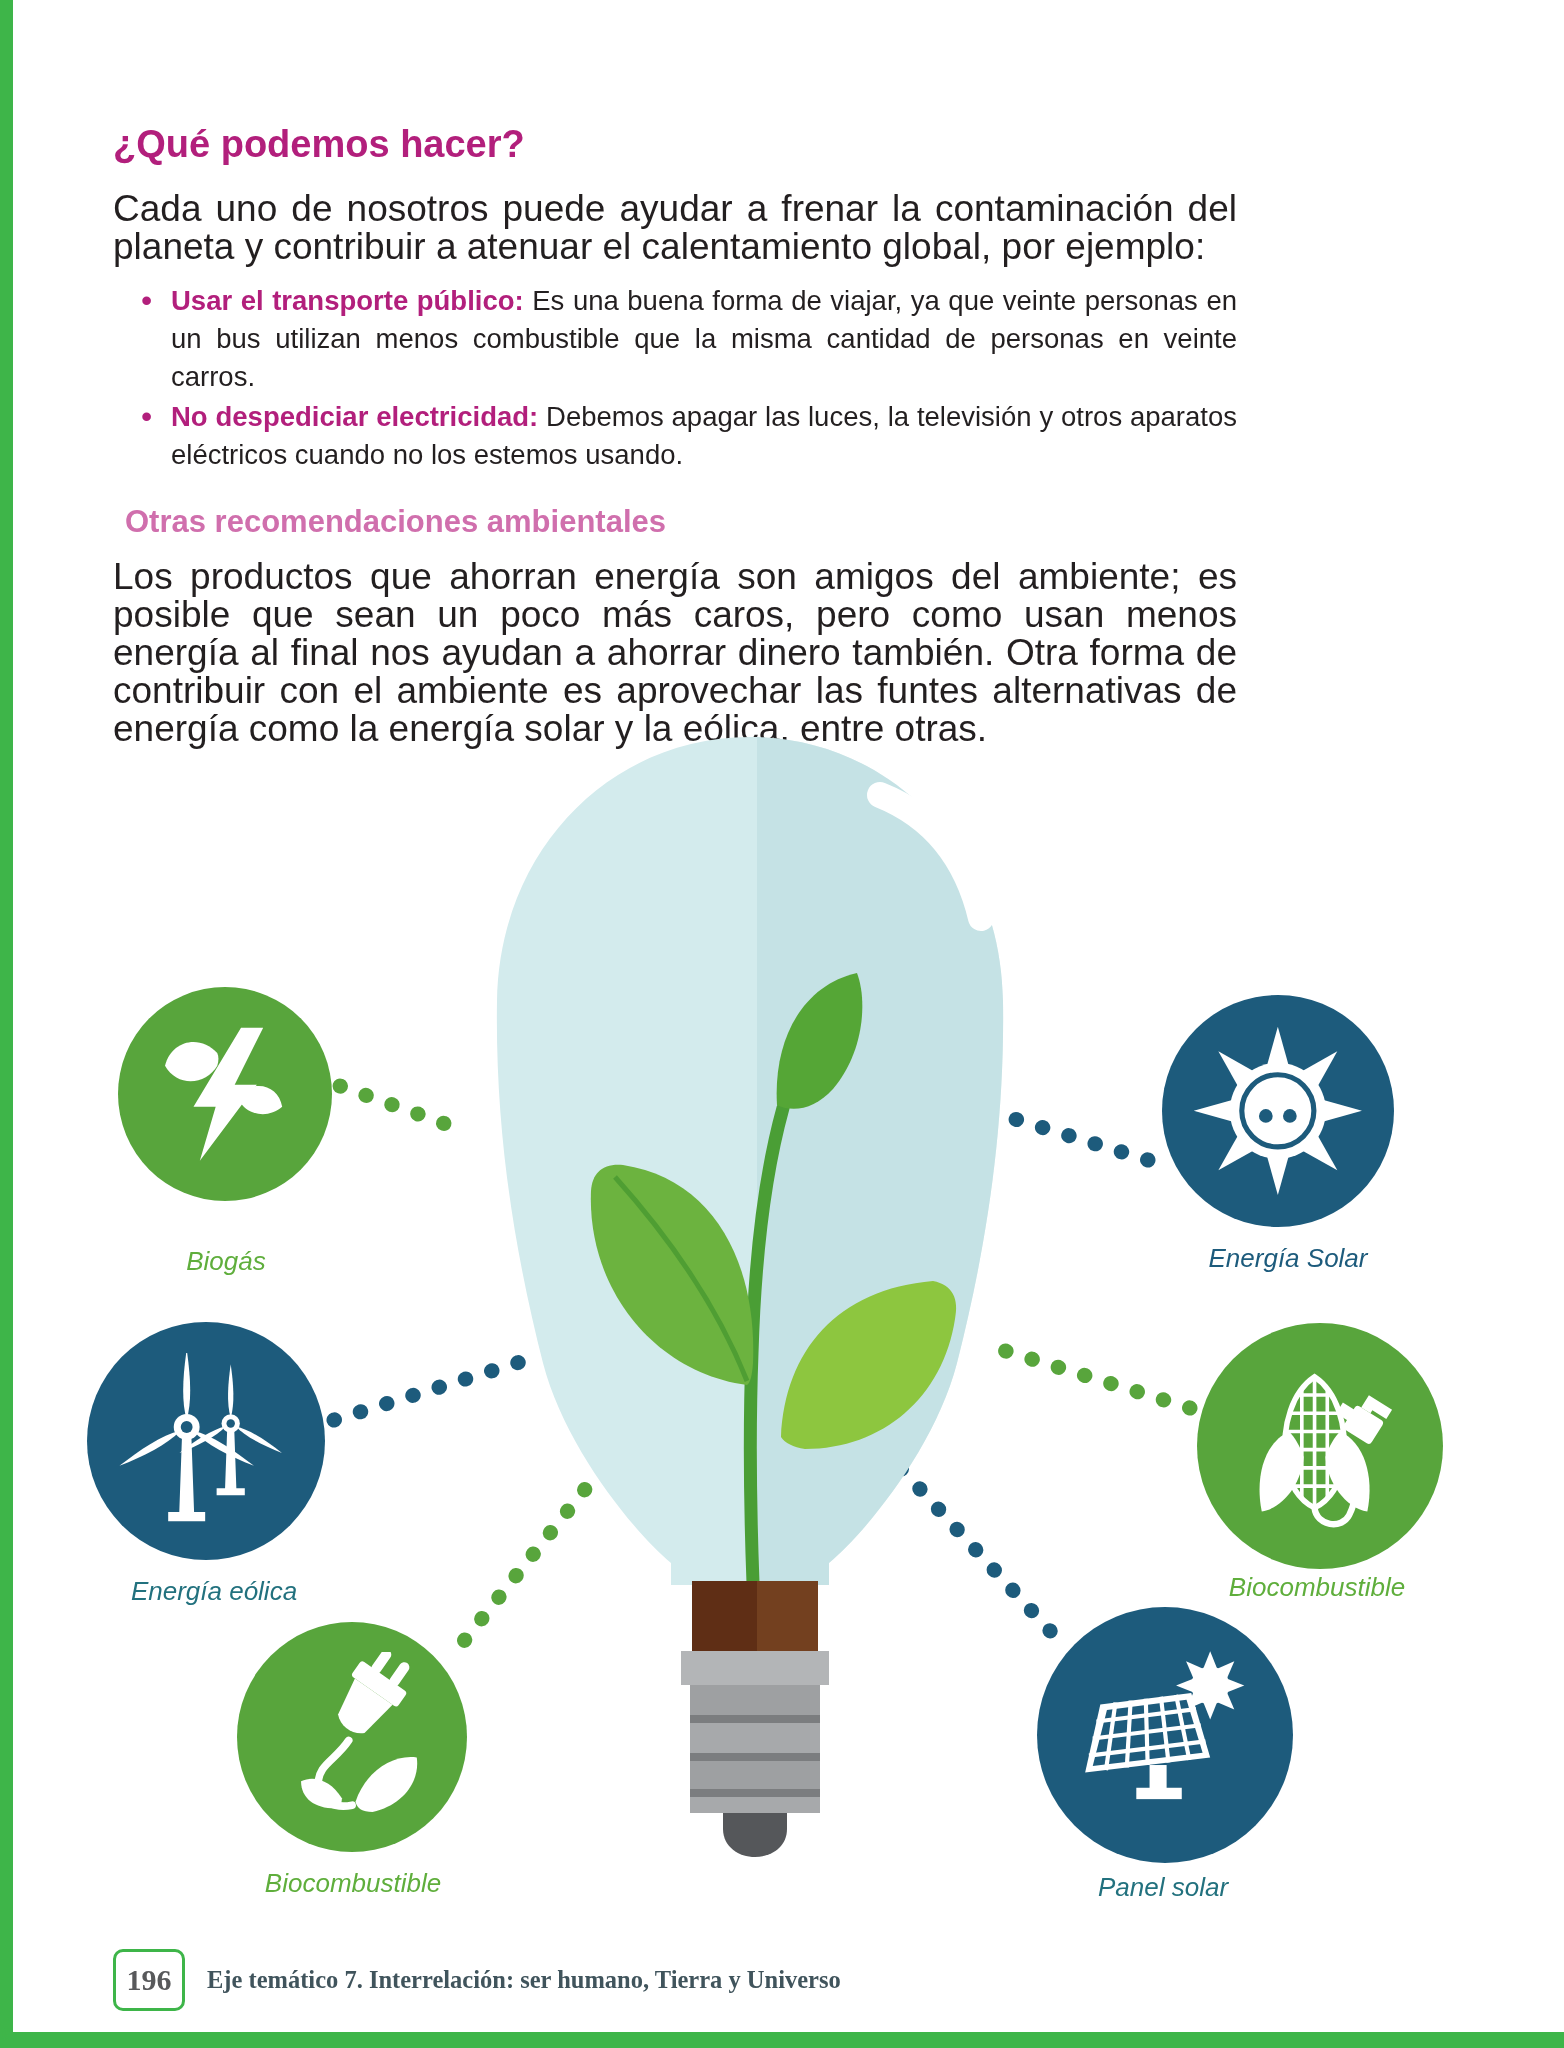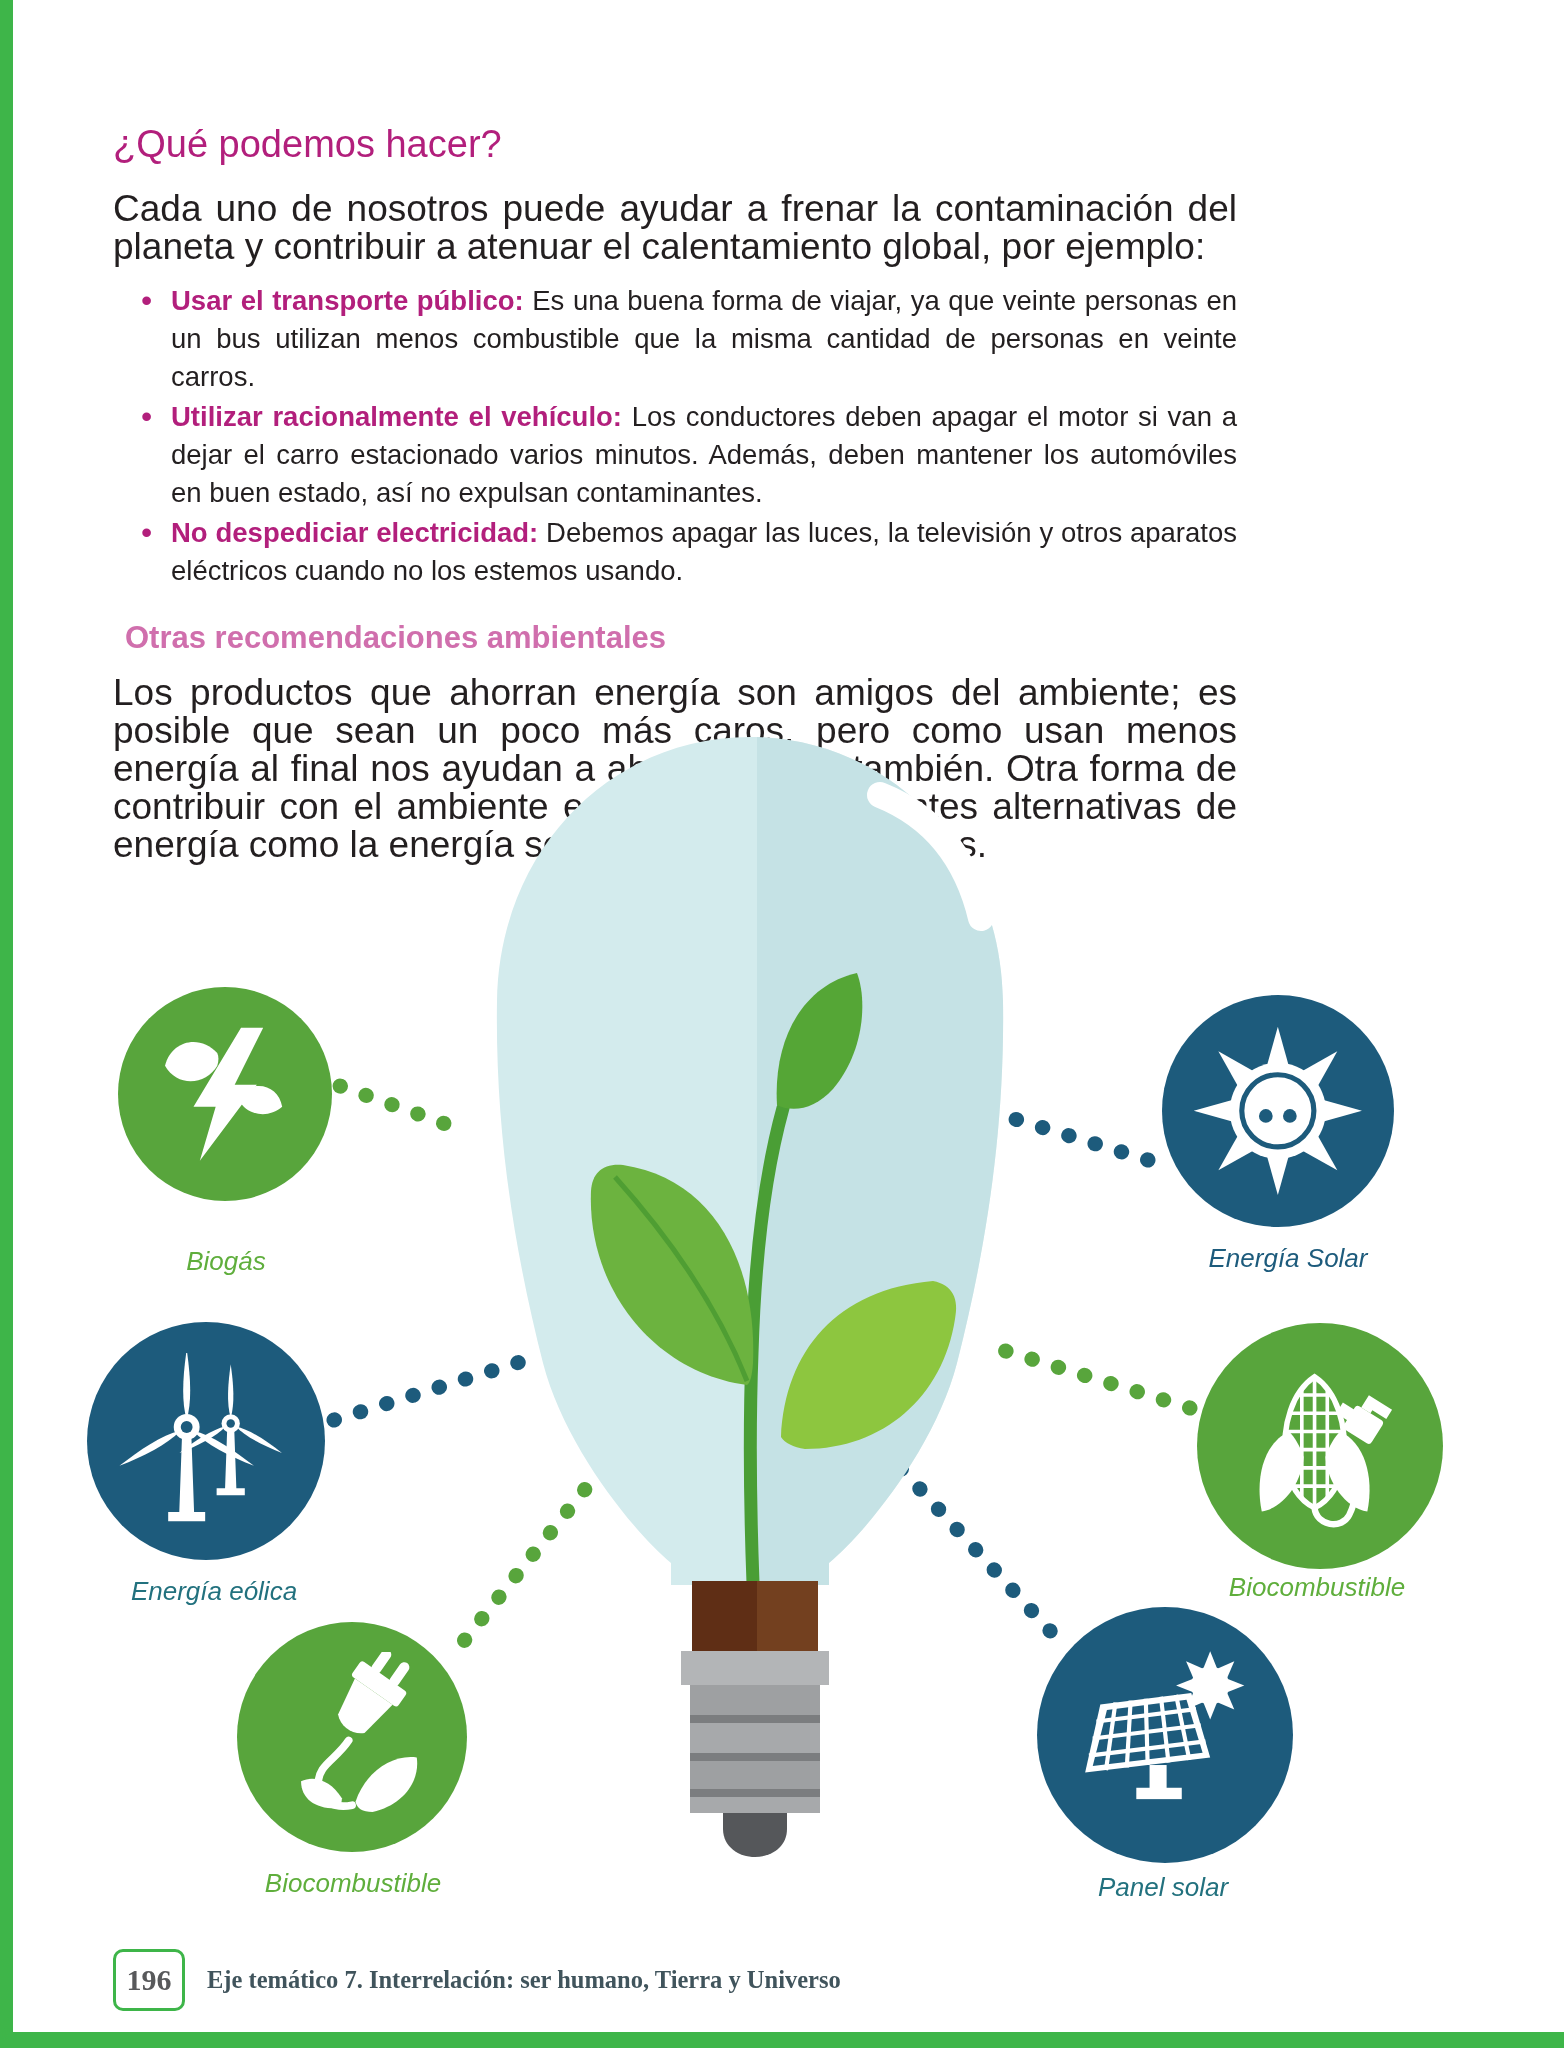--- a/index.html
+++ b/index.html
@@ -4,21 +4,21 @@
 <style>
   html,body{margin:0;padding:0;background:#ffffff;}
   .page{
     position:relative;width:1564px;height:2048px;background:#ffffff;overflow:hidden;
     font-family:"Liberation Sans","DejaVu Sans",sans-serif;color:#231f20;
   }
   .edge-left{position:absolute;left:0;top:0;width:13px;height:2048px;background:#3eb549;}
   .edge-bottom{position:absolute;left:0;top:2032px;width:1564px;height:16px;background:#3eb549;}
 
   .content{position:absolute;left:113px;top:122px;width:1124px;}
-  h1.title{margin:0 0 24px 0;font-size:38px;line-height:44px;font-weight:normal;color:#b21f7c;}
+  h1.title{margin:0 0 24px 0;font-size:38px;line-height:44px;font-weight:bold;color:#b21f7c;}
   p.body{margin:0 0 16px 0;font-size:37px;line-height:38px;text-align:justify;}
   ul.recs{list-style:none;margin:6px 0 0 0;padding:0 0 0 58px;}
   ul.recs li{position:relative;font-size:27.5px;line-height:38px;text-align:justify;margin:0 0 2px 0;}
   ul.recs li::before{content:"\2022";position:absolute;left:-30px;top:-1px;color:#b21f7c;font-size:32px;}
   .lead{font-weight:bold;color:#b21f7c;}
   h2.subhead{margin:30px 0 18px 12px;font-size:31px;line-height:36px;font-weight:bold;color:#d06fad;}
 
   .infographic{position:absolute;left:0;top:0;width:1564px;height:2048px;pointer-events:none;}
   .abs{position:absolute;}
   .node-circle{border-radius:50%;display:flex;align-items:center;justify-content:center;}
@@ -43,21 +43,20 @@
 
 <div class="page">
   <div class="edge-left"></div>
   <div class="edge-bottom"></div>
 
   <div class="content">
     <h1 class="title">¿Qué podemos hacer?</h1>
     <p class="body">Cada uno de nosotros puede ayudar a frenar la contaminación del planeta y contribuir a atenuar el calentamiento global, por ejemplo:</p>
     <ul class="recs">
       <li><span class="lead">Usar el transporte público:</span><span> Es una buena forma de viajar, ya que veinte personas en un bus utilizan menos combustible que la misma cantidad de personas en veinte carros.</span></li>
-      <li><span class="lead">Utilizar racionalmente el vehículo:</span><span> Los conductores deben apagar el motor si van a dejar el carro estacionado varios minutos. Además, deben mantener los automóviles en buen estado, así no expulsan contaminantes.</span></li>
       <li><span class="lead">No despediciar electricidad:</span><span> Debemos apagar las luces, la televisión y otros aparatos eléctricos cuando no los estemos usando.</span></li>
     </ul>
     <h2 class="subhead">Otras recomendaciones ambientales</h2>
     <p class="body">Los productos que ahorran energía son amigos del ambiente; es posible que sean un poco más caros, pero como usan menos energía al final nos ayudan a ahorrar dinero también. Otra forma de contribuir con el ambiente es aprovechar las funtes alternativas de energía como la energía solar y la eólica, entre otras.</p>
   </div>
 
   <div class="infographic">
 
     <svg class="abs" style="left:0;top:0;" width="1564" height="2048" viewBox="0 0 1564 2048">
       <g fill="none" stroke-linecap="round" stroke-width="15" stroke-dasharray="0.5 27">

